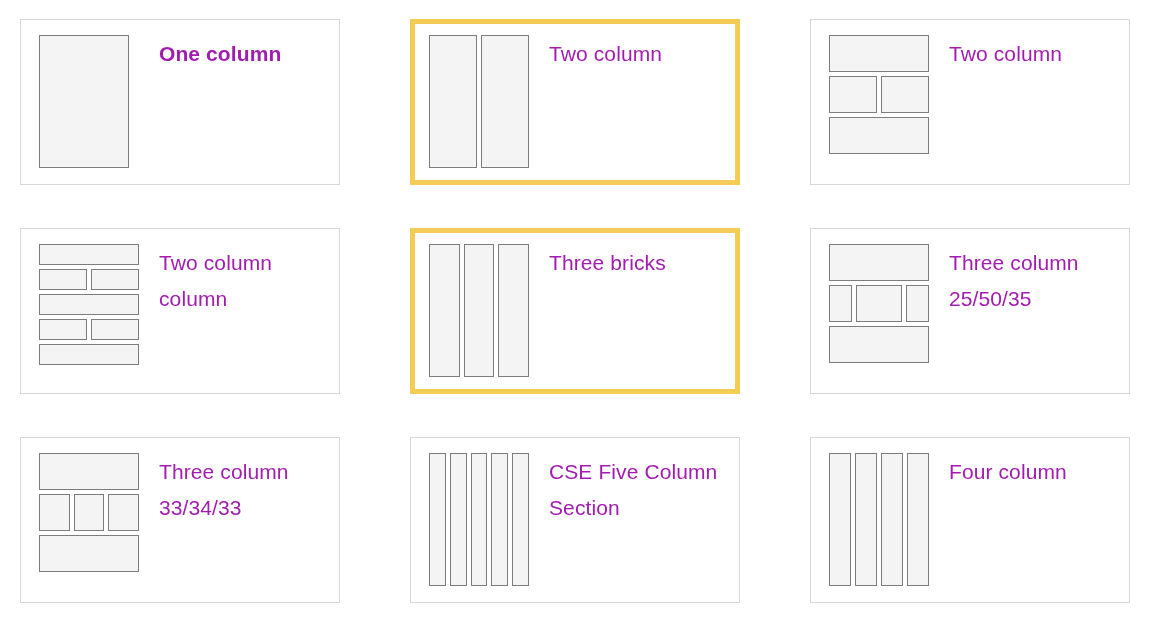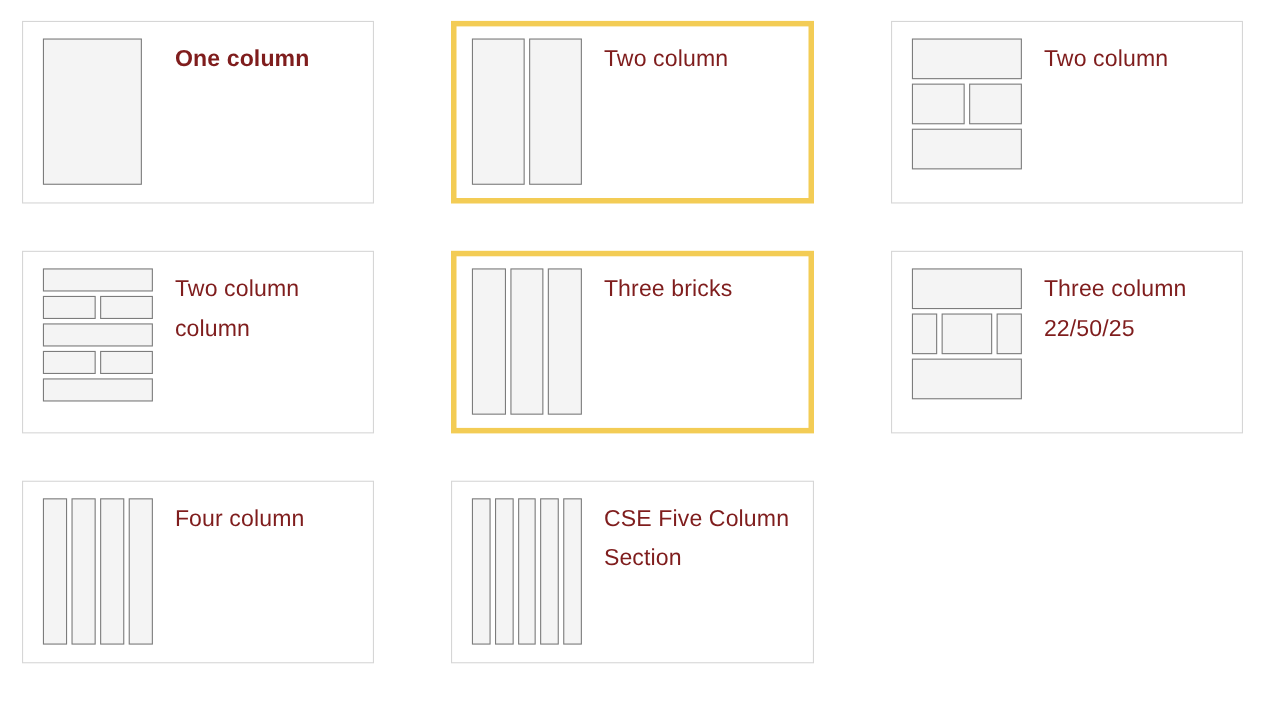--- a/index.html
+++ b/index.html
@@ -44,21 +44,21 @@
     flex: 0 0 100px;
     display: flex;
     flex-direction: column;
     box-sizing: border-box;
   }
 
   .card-label {
     margin-left: 20px;
     font-size: 21px;
     line-height: 36px;
-    color: #7f1d1d;
+    color: #a21caf;
     letter-spacing: 0.1px;
     padding-top: 1px;
     max-width: 175px;
   }
   .card-label.is-bold {
     font-weight: bold;
   }
 
   
   .bx {
@@ -168,34 +168,50 @@
         </div>
         <div class="row row-split">
           <div class="bx q"></div>
           <div class="bx h"></div>
           <div class="bx q"></div>
         </div>
         <div class="row row-bar">
           <div class="bx"></div>
         </div>
       </div>
-      <div class="card-label">Three column 22/50/25</div>
+      <div class="card-label">Three column 25/50/35</div>
+    </div>
+    <div class="layout-card">
+      <div class="card-thumb thumb-stack thumb-c333433">
+        <div class="row row-bar">
+          <div class="bx"></div>
+        </div>
+        <div class="row row-split">
+          <div class="bx"></div>
+          <div class="bx"></div>
+          <div class="bx"></div>
+        </div>
+        <div class="row row-bar">
+          <div class="bx"></div>
+        </div>
+      </div>
+      <div class="card-label">Three column 33/34/33</div>
+    </div>
+    <div class="layout-card">
+      <div class="card-thumb thumb-cols" style="flex-direction: row;">
+        <div class="bx"></div>
+        <div class="bx"></div>
+        <div class="bx"></div>
+        <div class="bx"></div>
+        <div class="bx"></div>
+      </div>
+      <div class="card-label">CSE Five Column Section</div>
     </div>
     <div class="layout-card">
       <div class="card-thumb thumb-cols" style="flex-direction: row;">
         <div class="bx"></div>
         <div class="bx"></div>
         <div class="bx"></div>
         <div class="bx"></div>
       </div>
       <div class="card-label">Four column</div>
     </div>
-    <div class="layout-card">
-      <div class="card-thumb thumb-cols" style="flex-direction: row;">
-        <div class="bx"></div>
-        <div class="bx"></div>
-        <div class="bx"></div>
-        <div class="bx"></div>
-        <div class="bx"></div>
-      </div>
-      <div class="card-label">CSE Five Column Section</div>
-    </div>
   </div>
 
 </body></html>

